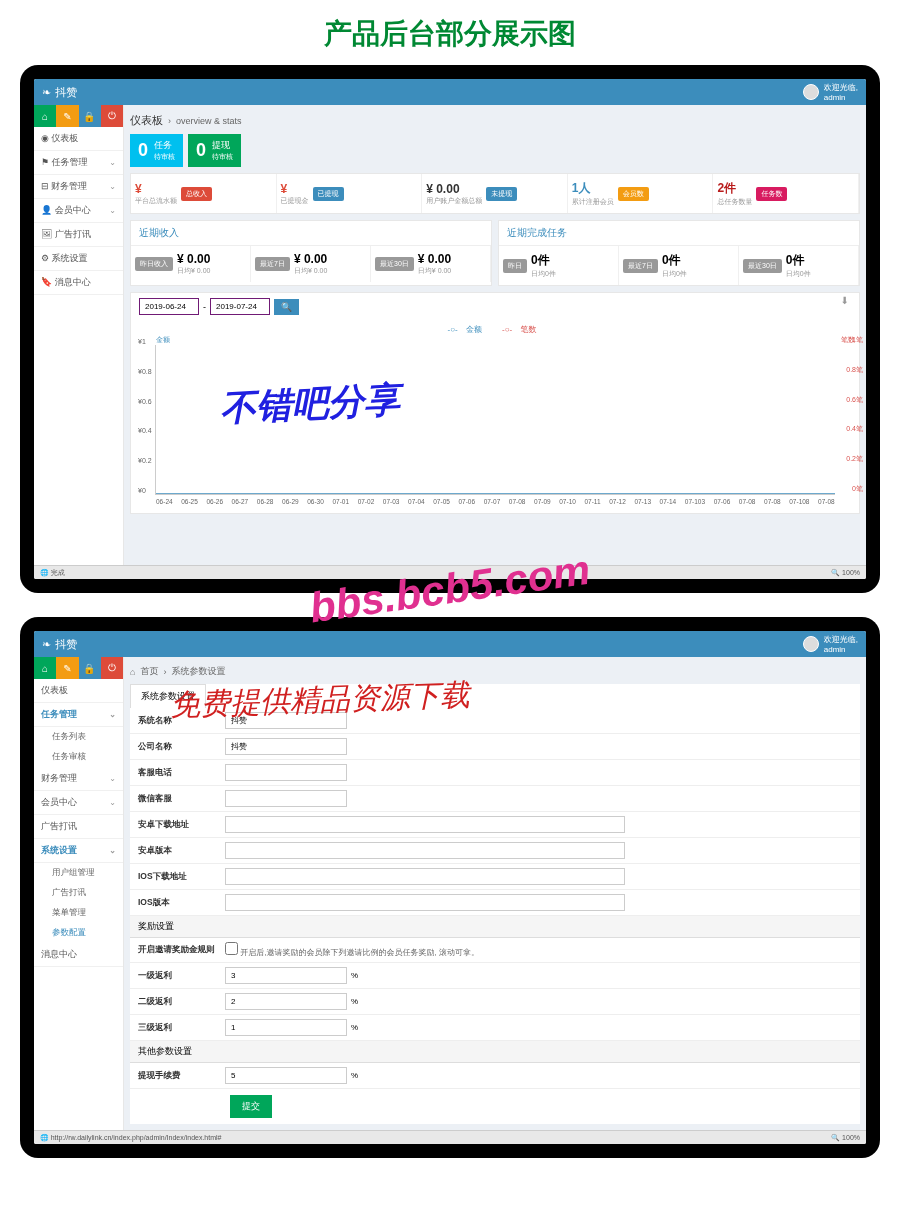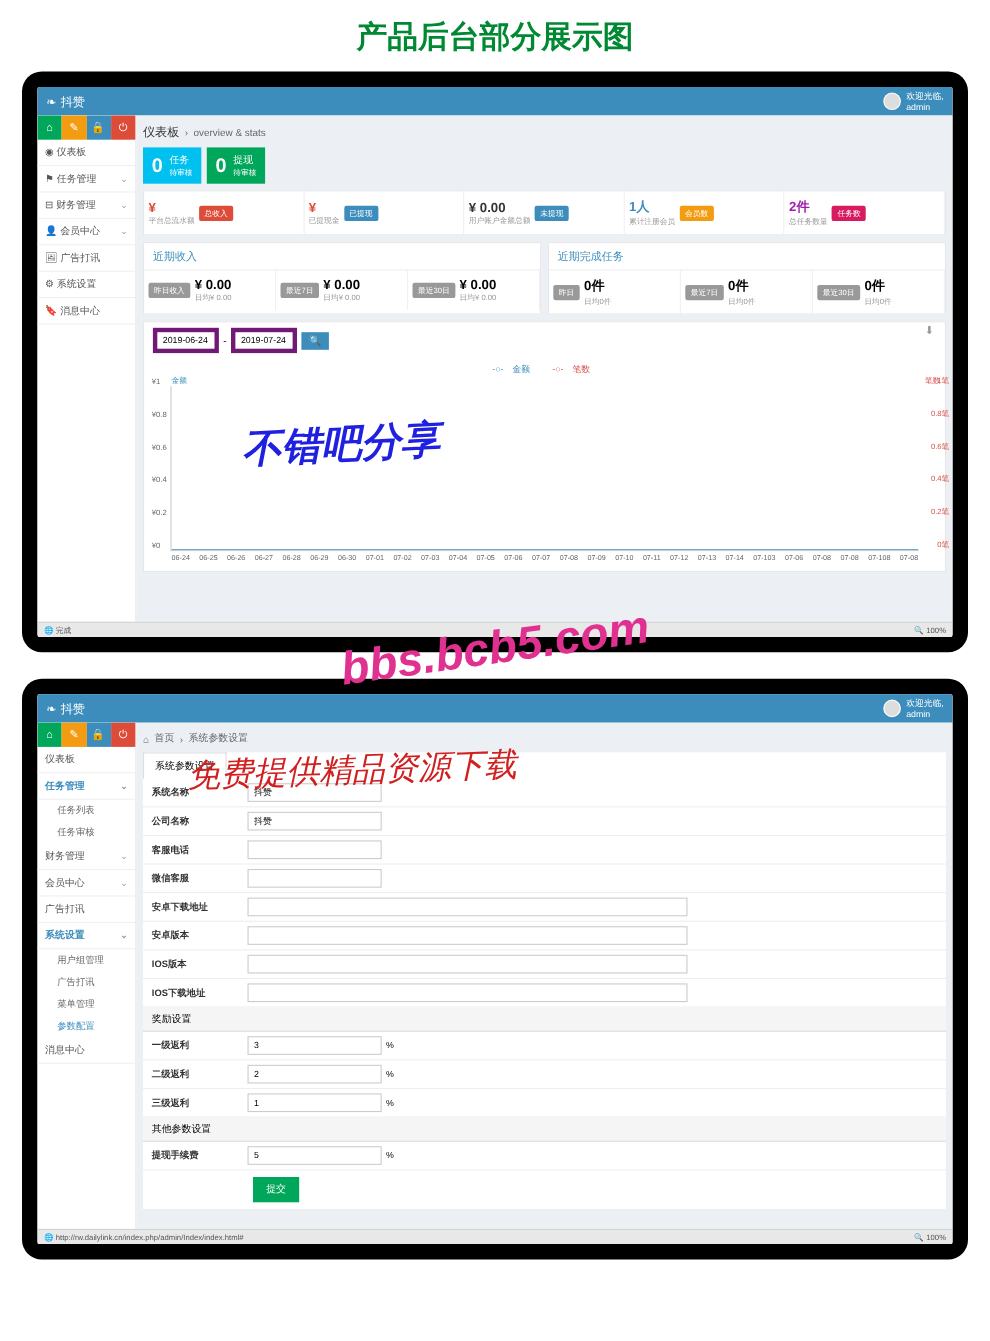--- a/index.html
+++ b/index.html
@@ -29,21 +29,21 @@
 .sb1 { background: #00c0ef; } .sb2 { background: #00a65a; }
 .panel { background: #fff; border: 1px solid #e7e7e7; margin-bottom: 6px; }
 .ptitle { color: #3c8dbc; font-size: 10px; padding: 5px 8px; border-bottom: 1px solid #eee; }
 .metrics { display: flex; flex-wrap: wrap; }
 .metric { flex: 1; min-width: 80px; padding: 6px 4px; text-align: left; border-right: 1px solid #f0f0f0; display: flex; align-items: center; gap: 4px; }
 .metric .val { font-size: 12px; font-weight: bold; }
 .metric .lbl { font-size: 7px; color: #999; }
 .tag { display: inline-block; padding: 2px 5px; font-size: 7px; color: #fff; border-radius: 2px; }
 .twocol { display: flex; gap: 6px; }
 .col { flex: 1; }
-.dateinput { border: 4px solid #701a75; padding: 3px 5px; font-size: 8px; width: 60px; }
+.dateinput { border: 1px solid #701a75; padding: 3px 5px; font-size: 8px; width: 60px; }
 .srchbtn { background: #3c8dbc; color: #fff; border: none; padding: 3px 7px; font-size: 9px; }
 .chart { position: relative; height: 150px; border-left: 1px solid #ccc; border-bottom: 1px solid #ccc; margin: 6px 24px 14px; }
 .yaxis { position: absolute; font-size: 7px; color: #666; left: -18px; }
 .yaxis2 { position: absolute; font-size: 7px; color: #d9534f; right: -28px; }
 .xaxis { position: absolute; bottom: -11px; font-size: 6.5px; color: #666; display: flex; width: 100%; justify-content: space-between; }
 .legend { text-align: center; font-size: 8px; color: #666; padding: 4px; }
 .legend span { margin: 0 6px; }
 .dl-ic { position: absolute; right: 4px; top: 2px; color: #999; font-size: 10px; }
 .watermark1 { position: absolute; left: 220px; top: 380px; font-size: 36px; color: #2020e0; font-style: italic; font-weight: bold; font-family: "STXingkai", cursive; transform: rotate(-3deg); pointer-events: none; z-index: 10; }
 .watermark2 { position: absolute; left: 50%; top: 565px; transform: translateX(-50%) rotate(-8deg); font-size: 42px; color: #e03090; font-style: italic; font-weight: bold; pointer-events: none; z-index: 20; }
@@ -162,21 +162,21 @@
                 </div>
                 <div class="metric">
                   <div>
                     <div class="val" style="color:#3c8dbc">1人</div>
                     <div class="lbl">累计注册会员</div>
                   </div>
                   <span class="tag" style="background:#f39c12">会员数</span>
                 </div>
                 <div class="metric">
                   <div>
-                    <div class="val" style="color:#a21caf">2件</div>
+                    <div class="val" style="color:#b91c1c">2件</div>
                     <div class="lbl">总任务数量</div>
                   </div>
                   <span class="tag" style="background:#d81b60">任务数</span>
                 </div>
               </div>
       </div>
       <div class="twocol">
         <div class="col panel">
           <div class="ptitle">近期收入</div>
           <div class="metrics" id="income1">
@@ -390,29 +390,33 @@
                 </div>
                 <div class="form-row">
                   <div class="form-lbl">安卓下载地址</div>
                   <input class="form-inp wide" value="" style="">
                 </div>
                 <div class="form-row">
                   <div class="form-lbl">安卓版本</div>
                   <input class="form-inp wide" value="" style="">
                 </div>
                 <div class="form-row">
+                  <div class="form-lbl">IOS下载地址</div>
+                  <input class="form-inp wide" value="" style="">
+                </div>
+                <div class="form-row">
                   <div class="form-lbl">IOS版本</div>
                   <input class="form-inp wide" value="" style="">
                 </div>
-                <div class="form-row">
-                  <div class="form-lbl">IOS下载地址</div>
-                  <input class="form-inp wide" value="" style="">
-                </div>
               </div>
         <div class="section-hdr">奖励设置</div>
+        <div class="form-row">
+          <div class="form-lbl">开启邀请奖励金规则</div>
+          <label style="font-size:8px;color:#666"><input type="checkbox" style=""> <span>开启后,邀请奖励的会员除下列邀请比例的会员任务奖励, 滚动可拿。</span></label>
+        </div>
         <div id="levels">
                 <div class="form-row">
                   <div class="form-lbl">一级返利</div>
                   <input class="form-inp" value="3" style=""> 
                   <span style="font-size:8px;padding-left:4px">%</span>
                 </div>
                 <div class="form-row">
                   <div class="form-lbl">二级返利</div>
                   <input class="form-inp" value="2" style=""> 
                   <span style="font-size:8px;padding-left:4px">%</span>

